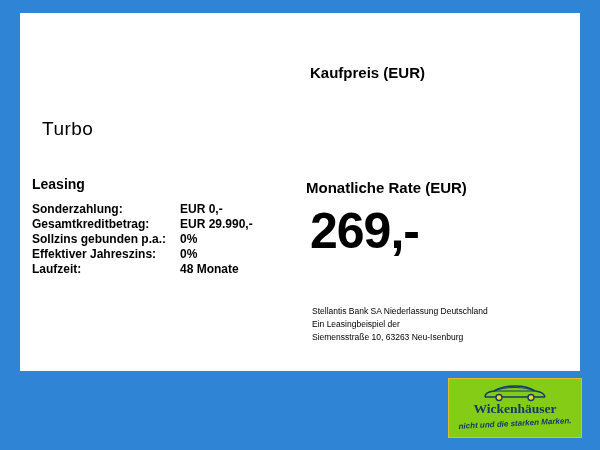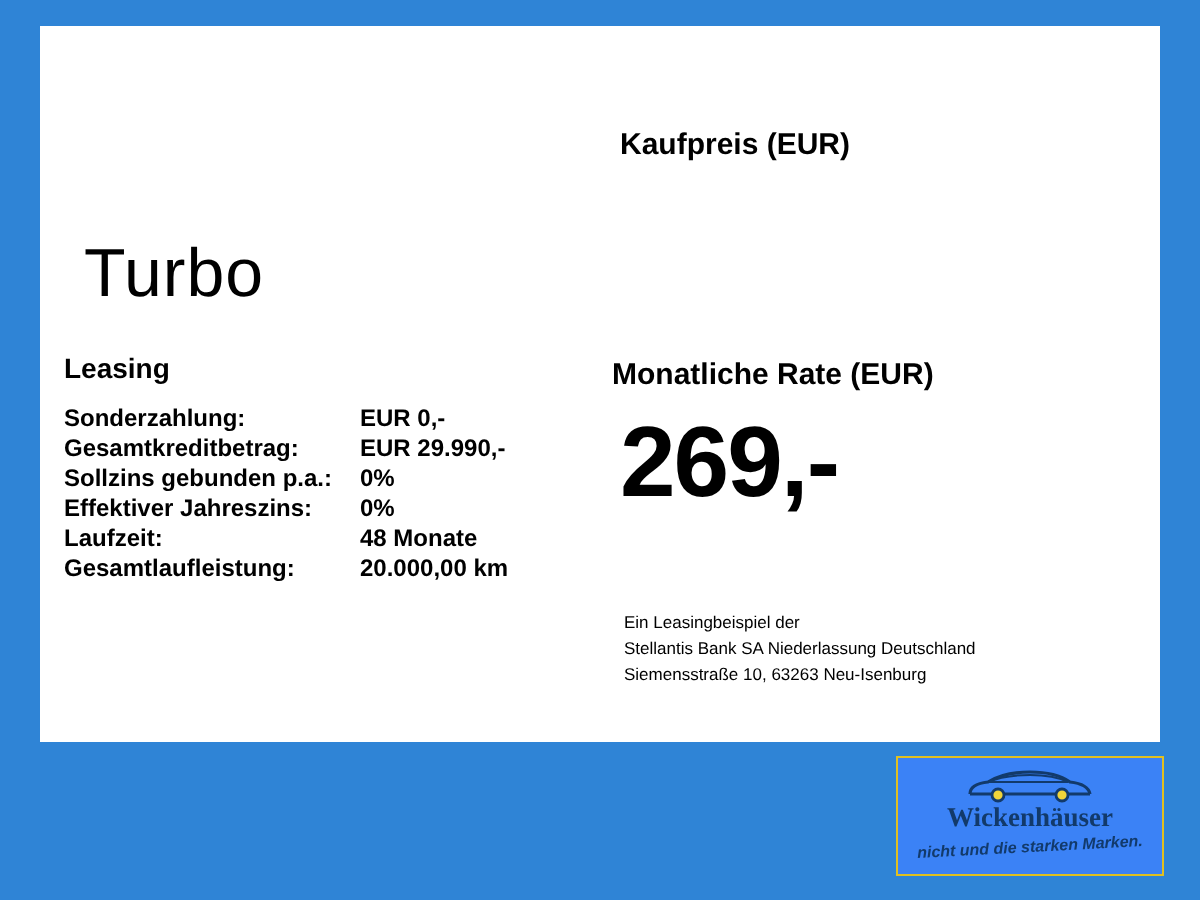--- a/index.html
+++ b/index.html
@@ -26,21 +26,21 @@
     width: 560px;
     height: 358px;
     background: #ffffff;
   }
 
   
   .model-title {
     position: absolute;
     left: 22px;
     top: 105px;
-    font-size: 34px;
+    font-size: 19px;
     font-weight: normal;
     color: #000000;
     letter-spacing: 0.5px;
   }
   .leasing-heading {
     position: absolute;
     left: 12px;
     top: 163px;
     font-size: 14px;
     font-weight: bold;
@@ -105,21 +105,21 @@
     height: 8px;
   }
 
   
   .logo {
     position: absolute;
     left: 448px;
     top: 378px;
     width: 132px;
     height: 58px;
-    background: #3b82f6;
+    background: #84cc16;
     border: 1px solid #e0c020;
     overflow: hidden;
   }
   .logo-car {
     position: absolute;
     left: 50%;
     top: 5px;
     transform: translateX(-50%);
     width: 66px;
     height: 18px;
@@ -174,36 +174,32 @@
         <td class="v">0%</td>
       </tr>
       <tr>
         <td class="k">Effektiver Jahreszins:</td>
         <td class="v">0%</td>
       </tr>
       <tr>
         <td class="k">Laufzeit:</td>
         <td class="v">48 Monate</td>
       </tr>
-      <tr>
-        <td class="k">Gesamtlaufleistung:</td>
-        <td class="v">20.000,00 km</td>
-      </tr>
     </tbody>
       </table>
 
     <div class="right">
       <div class="price-label" id="kp-label">Kaufpreis (EUR)</div>
 
       <div class="price-label" id="mr-label">Monatliche Rate (EUR)</div>
       <div class="price-value" id="mr-value">269,-</div>
 
       <div class="fineprint">
+        <div>Stellantis Bank SA Niederlassung Deutschland</div>
         <div>Ein Leasingbeispiel der</div>
-        <div>Stellantis Bank SA Niederlassung Deutschland</div>
         <div>Siemensstraße 10, 63263 Neu-Isenburg</div>
         <div class="gap"></div>
       </div>
     </div>
 
   </div>
 
   <div class="logo">
     <svg class="logo-car" viewBox="0 0 66 18">
       <path d="M3 13 Q3 8 12 7 Q20 2 33 2 Q46 2 53 7 Q62 8 63 13" fill="none" stroke="#123a6b" stroke-width="1.6"></path>

